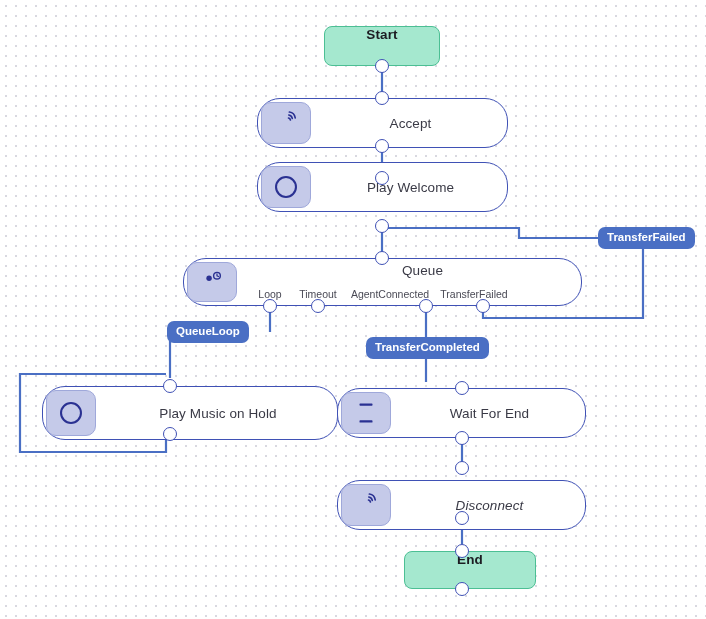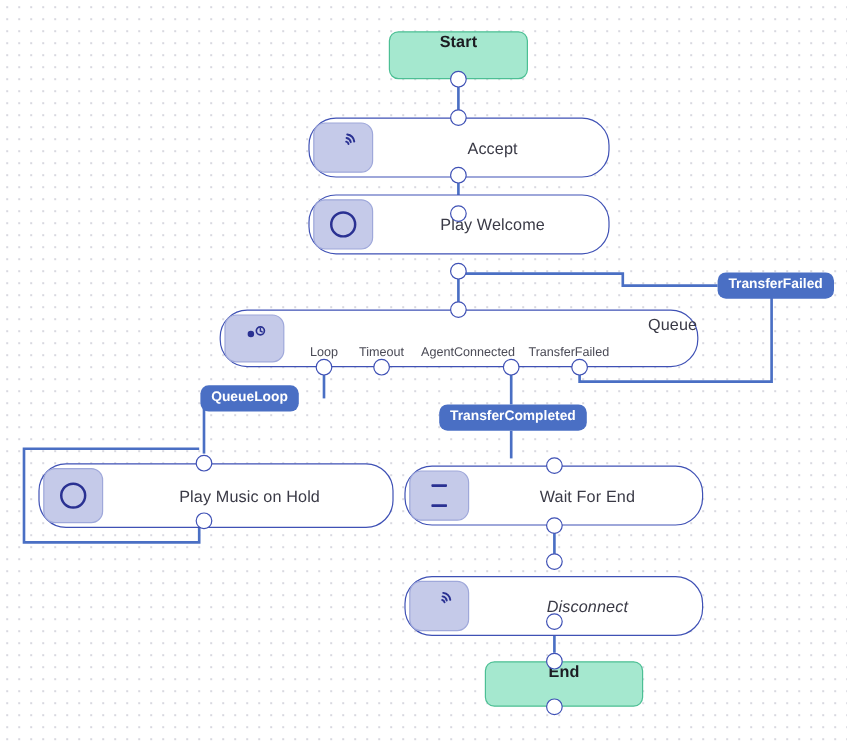--- a/index.html
+++ b/index.html
@@ -177,40 +177,40 @@
   <div class="node" style="left:183px; top:258px; width:399px; height:48px;">
     <div class="node-icon">
       <svg width="26" height="26" viewBox="0 0 24 24">
         <circle cx="9.3" cy="8.6" r="2.5" fill="#2a3192"></circle>
         <path d="M4.6 19.4c0-2.9 2.1-5 4.7-5s4.7 2.1 4.7 5z" fill="#2a3192"></path>
         <circle cx="16.6" cy="6.2" r="3.1" fill="none" stroke="#2a3192" stroke-width="1.3"></circle>
         <path d="M16.6 4.4 L16.6 6.3 L18 7" stroke="#2a3192" stroke-width="1.1" fill="none" stroke-linecap="round"></path>
       </svg>
     </div>
     <div class="node-body">
-      <span class="node-title" style="position:absolute; top:4px; left:0;text-align:right;">Queue</span>
+      <span class="node-title" style="position:absolute; top:4px; left:12px;">Queue</span>
     </div>
   </div>
   <div class="port" style="left:375px; top:251px;"></div>
 
   <span class="port-label" style="left:270px; top:288px;">Loop</span>
   <span class="port-label" style="left:318px; top:288px;">Timeout</span>
   <span class="port-label" style="left:390px; top:288px;">AgentConnected</span>
   <span class="port-label" style="left:474px; top:288px;">TransferFailed</span>
 
   <div class="port" style="left:263px; top:299px;"></div>
   <div class="port" style="left:311px; top:299px;"></div>
   <div class="port" style="left:419px; top:299px;"></div>
   <div class="port" style="left:476px; top:299px;"></div>
 
   <div class="badge" style="left:598px; top:227px;">TransferFailed</div>
   <div class="badge" style="left:366px; top:337px;">TransferCompleted</div>
   <div class="badge" style="left:167px; top:321px;">QueueLoop</div>
 
-  <div class="node" style="left:32px; top:386px; width:296px; height:54px;">
+  <div class="node" style="left:42px; top:386px; width:296px; height:54px;">
     <div class="node-icon">
       <svg width="26" height="26" viewBox="0 0 24 24">
         <circle cx="12" cy="12" r="9.2" fill="none" stroke="#2a3192" stroke-width="1.9"></circle>
         <path d="M9.6 7.8 L16.4 12 L9.6 16.2 Z" fill="#2a3192"></path>
       </svg>
     </div>
     <div class="node-body">
       <span class="node-title">Play Music on Hold</span>
     </div>
   </div>

